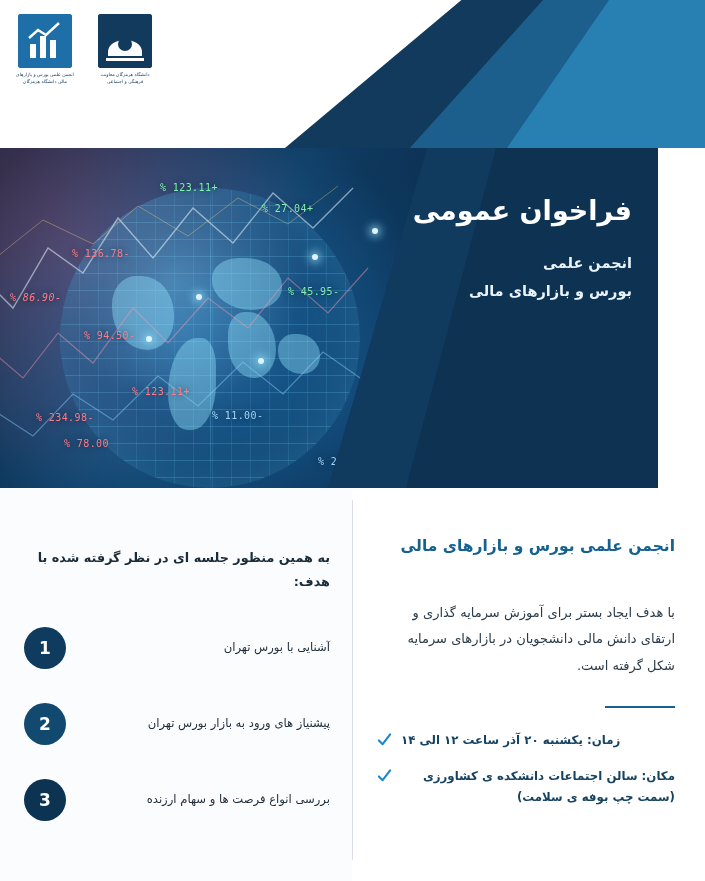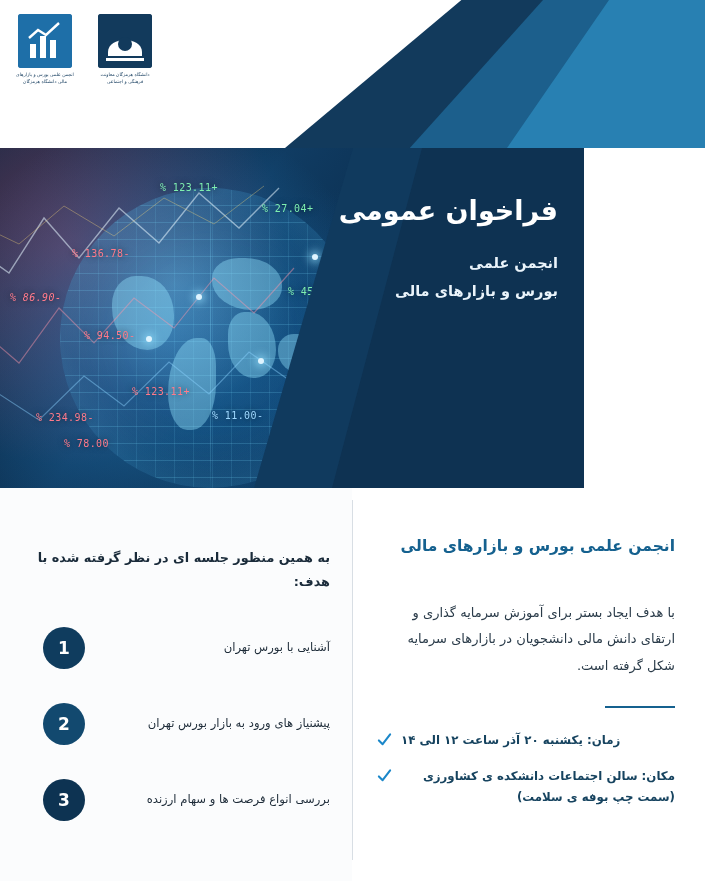--- a/index.html
+++ b/index.html
@@ -76,21 +76,21 @@
     font-size: 4.6px;
     line-height: 1.5;
     color: #123a5c;
     letter-spacing: .1px;
   }
 
   
   .hero {
     position: absolute;
     top: 148px; left: 0;
-    width: 584px; height: 340px;
+    width: 658px; height: 340px;
     background: #0f172a;
     overflow: hidden;
   }
   .hero-img {
     position: absolute;
     inset: 0;
     background:
       radial-gradient(circle at 28% 55%, rgba(40,140,210,.55) 0%, rgba(8,36,60,0) 48%),
       radial-gradient(circle at 12% 30%, rgba(190,60,90,.45) 0%, rgba(8,36,60,0) 38%),
       radial-gradient(circle at 60% 75%, rgba(20,90,150,.5) 0%, rgba(8,36,60,0) 50%),
@@ -251,21 +251,21 @@
     color: #16435f;
     font-weight: bold;
     text-align: right;
   }
 
   
   .col-left {
     position: absolute;
     top: 0; left: 0;
     width: 352px; height: 393px;
-    padding: 58px 22px 0 33px;
+    padding: 58px 22px 0 14px;
     text-align: right;
     direction: rtl;
   }
   .goals-head {
     font-size: 12.8px;
     font-weight: bold;
     color: #1a2b3a;
     line-height: 1.9;
     margin-bottom: 32px;
     text-align: right;

